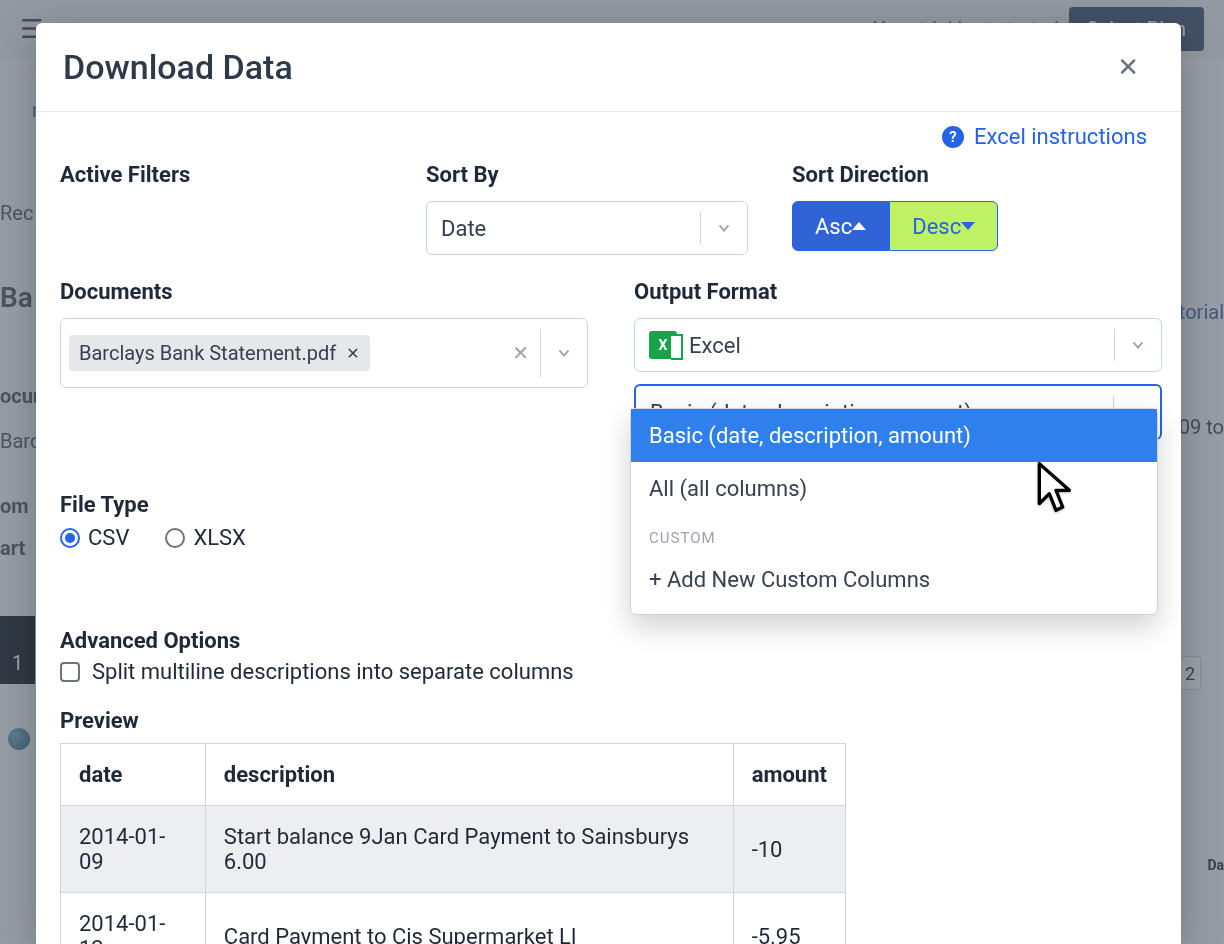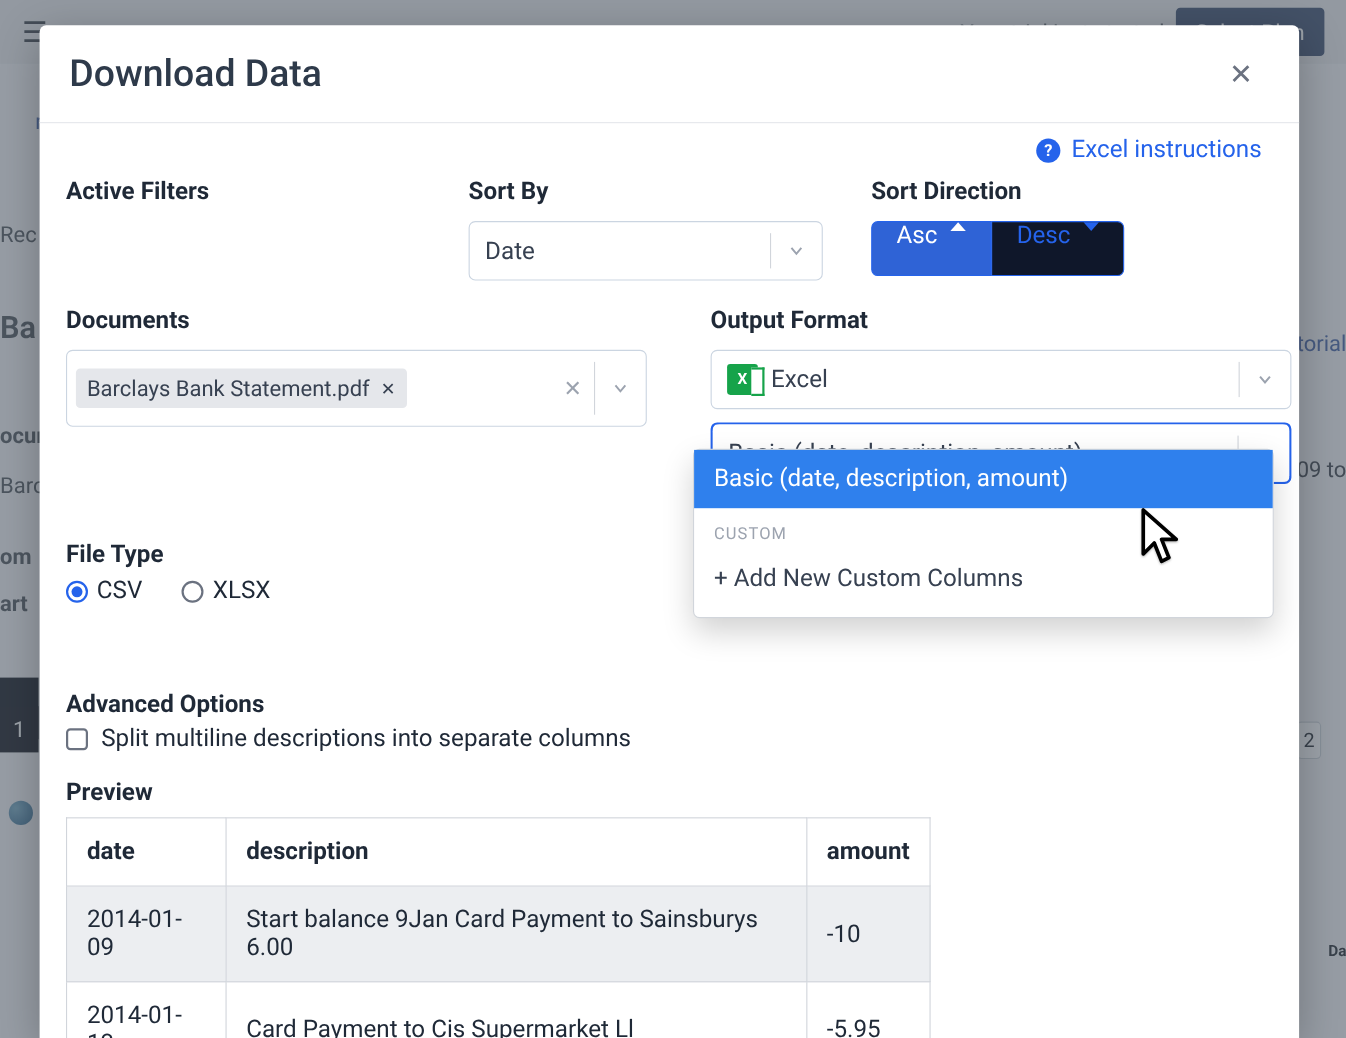--- a/index.html
+++ b/index.html
@@ -28,29 +28,29 @@
 
   
   .row-top { margin-top:32px; display:grid; grid-template-columns: 366px 366px 1fr; gap:0;}
   .sortby-select { margin-top:8px; width:322px;}
   .select-box { border:1px solid #cbd5e1; border-radius:6px; height:54px; display:flex; align-items:center; padding:0 14px; font-size:22px; color:#374151; position:relative; background:#fff;}
   .select-box .divider { position:absolute; right:46px; top:10px; bottom:10px; width:1px; background:#d1d5db;}
   .select-box .chev { position:absolute; right:14px; color:#9ca3af; font-size:14px;}
   .chev svg{ width:18px; height:18px; display:block; }
 
   .sort-dir { margin-top:8px; display:flex; }
-  .sort-btn { height:50px; padding:0 22px; font-size:22px; display:flex; align-items:flex-start; gap:12px; border:1px solid #2563eb; cursor:pointer;}
+  .sort-btn { height:50px; padding:0 22px; font-size:22px; display:flex; align-items:center; gap:0; border:1px solid #2563eb; cursor:pointer;}
   .sort-asc { background:#2f63d6; color:#fff; border-top-left-radius:6px; border-bottom-left-radius:6px;}
-  .sort-desc { background:#0f172a; color:#2563eb; border-top-right-radius:6px; border-bottom-right-radius:6px;}
+  .sort-desc { background:#bef264; color:#2563eb; border-top-right-radius:6px; border-bottom-right-radius:6px;}
   .caret-up, .caret-down { width:0; height:0; border-left:7px solid transparent; border-right:7px solid transparent;}
   .caret-up{ border-bottom:8px solid currentColor;}
   .caret-down{ border-top:8px solid currentColor;}
 
   
-  .row-mid { margin-top:24px; display:grid; grid-template-columns: 570px 1fr; gap:16px;}
+  .row-mid { margin-top:24px; display:grid; grid-template-columns: 570px 1fr; gap:4px;}
   .docs-select { margin-top:8px; width:528px; }
   .multi-select { border:1px solid #cbd5e1; border-radius:6px; min-height:54px; display:flex; align-items:center; padding:16px 8px; background:#fff; position:relative;}
   .chip { background:#e5e7eb; border-radius:4px; padding:6px 10px; font-size:20px; color:#374151; display:flex; align-items:center; gap:10px;}
   .chip .x{ font-size:16px; color:#374151; cursor:pointer;}
   .multi-clear{ position:absolute; right:58px; color:#9ca3af; font-size:20px; cursor:pointer;}
   .multi-select .divider { position:absolute; right:46px; top:10px; bottom:10px; width:1px; background:#d1d5db;}
   .multi-select .chev { position:absolute; right:14px; color:#9ca3af;}
 
   .output-col { }
   .output-select{ margin-top:8px; width:528px;}
@@ -214,20 +214,21 @@
                   <path d="M5 7l5 6 5-6" fill="none" stroke="currentColor" stroke-width="2"></path>
                 </svg>
               </span>
           </div>
         </div>
       </div>
     </div>
 
     <div class="dropdown">
       <div class="dd-item selected">Basic (date, description, amount)</div>
+      <div class="dd-item">All (all columns)</div>
       <div class="dd-group">Custom</div>
       <div class="dd-item">+ Add New Custom Columns</div>
     </div>
 
     <div class="file-type">
       <div class="section-label">File Type</div>
       <div class="radio-row">
         <label class="radio-label">
           <span class="radio checked"></span>
           <span>CSV</span>

